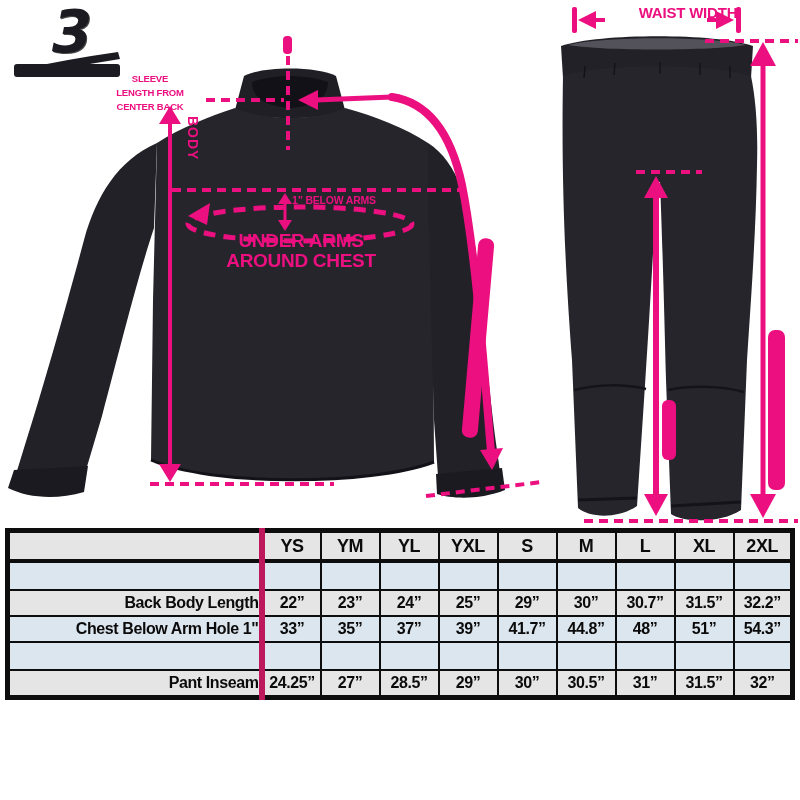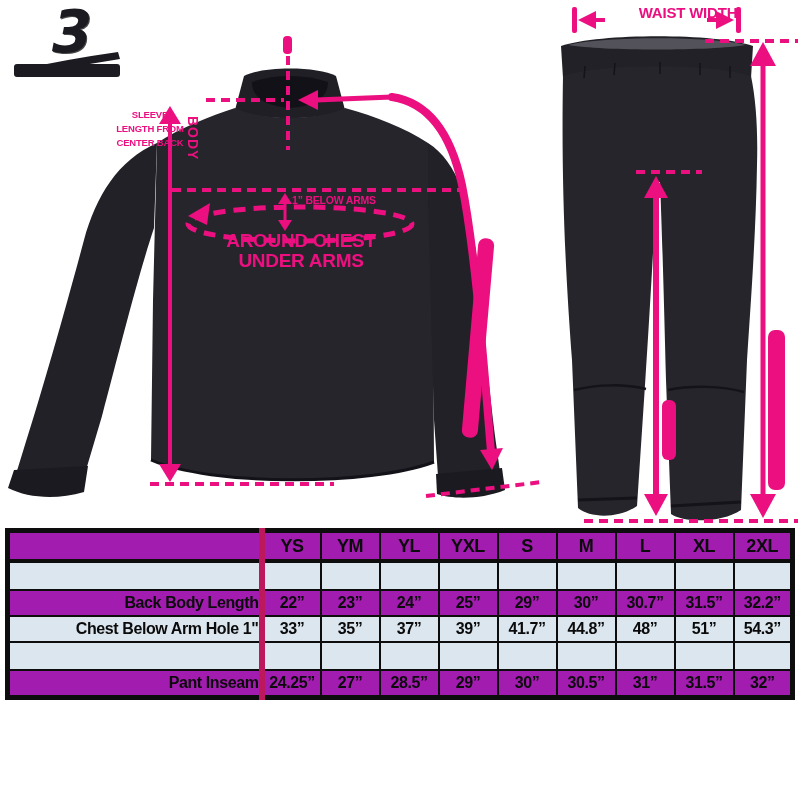--- a/index.html
+++ b/index.html
@@ -7,28 +7,28 @@
           font-family:"Liberation Sans",sans-serif;}
   
   .logo{position:absolute;left:14px;top:6px;width:112px;height:78px;}
   .logo-mark{position:absolute;left:38px;top:-8px;font-size:58px;font-weight:900;font-style:italic;
              color:#1c1b21;font-family:"DejaVu Sans",sans-serif;text-shadow:1px 1px 0 #4a4a4a;}
   .logo-swoosh{position:absolute;left:0;top:44px;}
   .logo-wordmark{position:absolute;left:0;top:58px;width:106px;height:13px;background:#1c1b21;border-radius:3px;}
   
   .diagram{position:absolute;left:0;top:0;width:800px;height:535px;}
   .ann{position:absolute;font-weight:bold;color:#EC0F80;line-height:1.05;}
-  .sleeve-label{left:110px;top:72px;width:80px;font-size:9.5px;text-align:center;line-height:14px;letter-spacing:-0.2px;margin-top:36px;}
+  .sleeve-label{left:110px;top:72px;width:80px;font-size:9.5px;text-align:center;line-height:14px;letter-spacing:-0.2px;}
   .body-label{left:200px;top:116px;font-size:14px;letter-spacing:1px;transform:rotate(90deg);transform-origin:0 0;}
   .below-arms-label{left:292px;top:195px;font-size:10.5px;letter-spacing:-0.2px;}
   .around-chest{left:205px;top:231px;width:192px;text-align:center;font-size:19px;line-height:20px;letter-spacing:-0.3px;}
   .waist-width-label{left:626px;top:5px;width:124px;text-align:center;font-size:15px;letter-spacing:-0.2px;}
   
   .size-table{position:absolute;left:5px;top:528px;width:790px;border-collapse:collapse;table-layout:fixed;
-              background:#a21caf;border:5px solid #0d0d0d;}
+              background:#e5e5e5;border:5px solid #0d0d0d;}
   .size-table th,.size-table td{border:2px solid #0d0d0d;height:24px;padding:0;text-align:center;
               font-weight:bold;color:#0b0b0b;font-size:16px;letter-spacing:-0.4px;overflow:hidden;white-space:nowrap;}
   .size-table tr.head th{font-size:18px;border-bottom:4px solid #0d0d0d;height:26px;}
   .size-table td.label,.size-table th.label{text-align:right;padding-left:6px;border-right:6px solid #be185d;}
   .size-table col.c-label{width:254px;}
   .size-table tr.alt{background:#DCE6EE;}
   .size-table tr.spacer td{height:26px;}
 </style>
 </head>
 <body>
@@ -121,22 +121,22 @@
 
     
     <div class="ann sleeve-label">
       <div>SLEEVE</div>
       <div>LENGTH FROM</div>
       <div>CENTER BACK</div>
     </div>
     <div class="ann body-label">BODY</div>
     <div class="ann below-arms-label">1” BELOW ARMS</div>
     <div class="ann around-chest">
+      <div>UNDER ARMS</div>
       <div>AROUND CHEST</div>
-      <div>UNDER ARMS</div>
     </div>
     <div class="ann waist-width-label">WAIST WIDTH</div>
   </div>
 
   <table class="size-table">
     <colgroup>
         <col class="c-label">
         <col span="9">
       </colgroup>
     <tbody>

